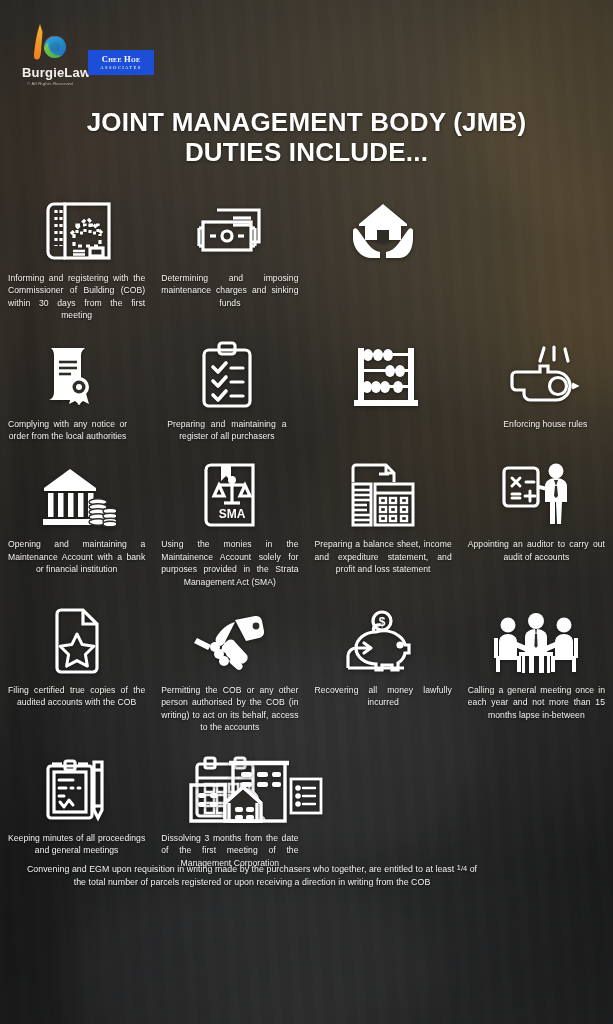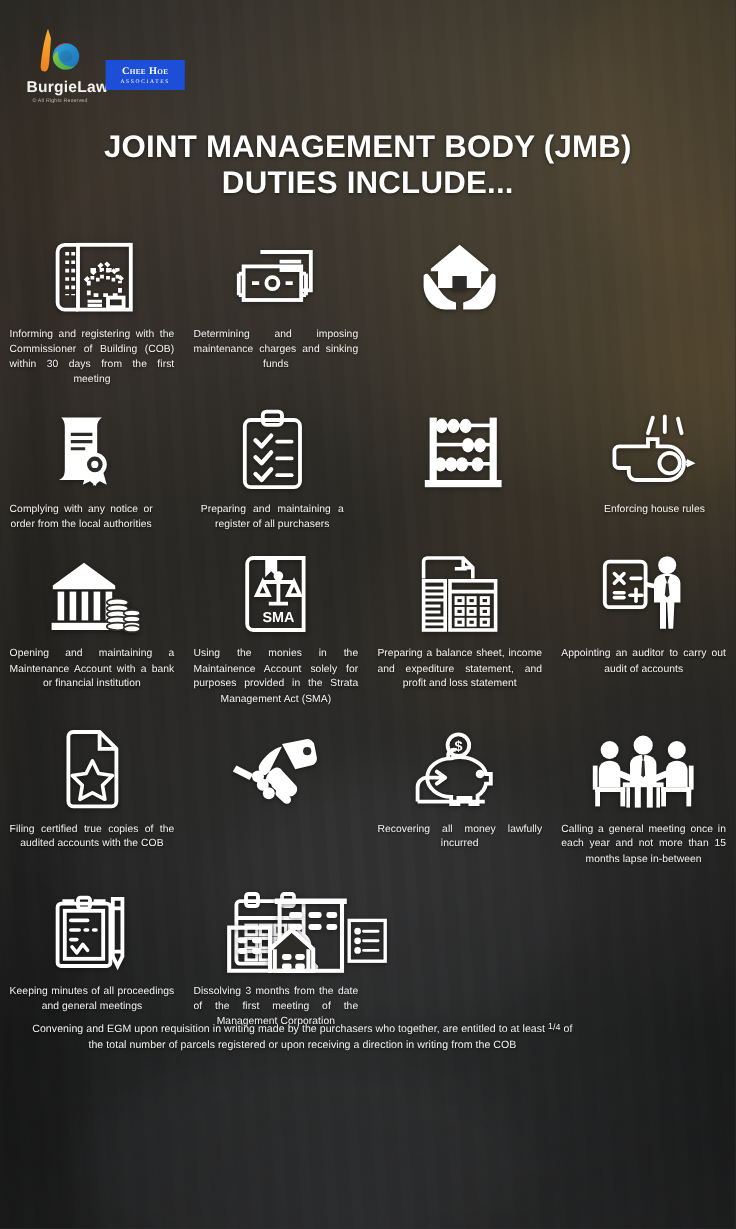--- a/index.html
+++ b/index.html
@@ -424,20 +424,21 @@
               <rect x="38" y="46" width="15" height="7" rx="3.5" transform="rotate(42 45 49)"></rect>
             </g>
             <g fill="#fff">
               <circle cx="24" cy="33" r="5"></circle>
                 <circle cx="28" cy="40" r="5"></circle>
                 <circle cx="33" cy="47" r="5"></circle>
             </g>
             <path d="M6 24 l14 7 -3 5 -14 -7z" fill="#fff"></path>
           </svg>
         </div>
+        <div class="cap">Permitting the COB or any other person authorised by the COB (in writing) to act on its behalf, access to the accounts</div>
       </div>
       <div class="cell">
         <div class="icon">
           <svg width="78" height="66" viewBox="0 0 78 66" fill="none" stroke="#fff" stroke-width="3.2">
             <path d="M4 58 h56"></path>
             <path d="M4 58 V46 a8 8 0 0 1 8 -8 h14"></path>
             <path d="M20 33 l7 5 -7 5" stroke-linecap="round" stroke-linejoin="round"></path>
             <path d="M32 22 a20 16 0 1 0 0 32 v6 h6 v-5 h10 v5 h6 v-7 a19 15 0 0 0 7 -10 h4 v-8 h-4 a18 15 0 0 0 -6 -9 a22 18 0 0 0 -23 -4z"></path>
             <circle cx="56" cy="35" r="2" fill="#fff"></circle>
             <path d="M30 22 c-2 -5 2 -8 6 -7"></path>

